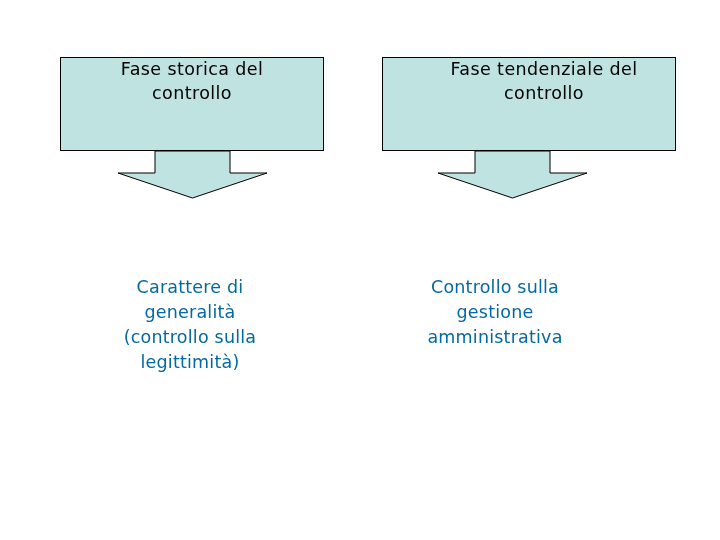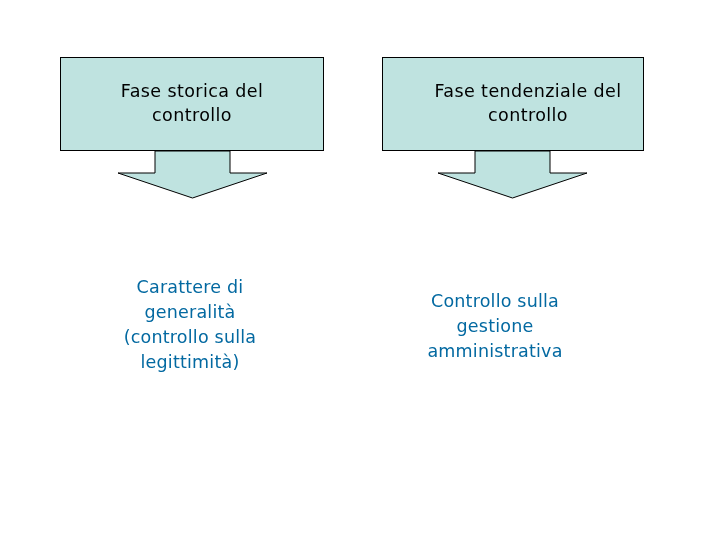--- a/index.html
+++ b/index.html
@@ -30,26 +30,26 @@
   .box {
     position: absolute;
     top: 57px;
     left: 20px;
     width: 264px;
     height: 94px;
     background: #bfe3e0;
     border: 1px solid #000000;
     box-sizing: border-box;
     display: flex;
-    align-items: center;
+    align-items: flex-start;
     justify-content: center;
   }
   .box-right {
     left: 37px;
-    width: 262px;
+    width: 294px;
     padding-left: 30px;
   }
   .box-text {
     font-size: 17.5px;
     line-height: 1.35;
     color: #000000;
     text-align: center;
     white-space: pre-line;
     letter-spacing: 0.4px;
   }
@@ -74,21 +74,21 @@
     left: 0;
     width: 300px;
     text-align: center;
     font-size: 17.5px;
     line-height: 1.42;
     color: #0369a1;
     white-space: pre-line;
     letter-spacing: 0.2px;
   }
   .caption-right {
-    top: 289px;
+    top: 275px;
   }
 </style>
 </head>
 <body>
 
 <div class="slide">
 
   <div class="column col-left">
     <div class="box">
       <div class="box-text">Fase storica del

